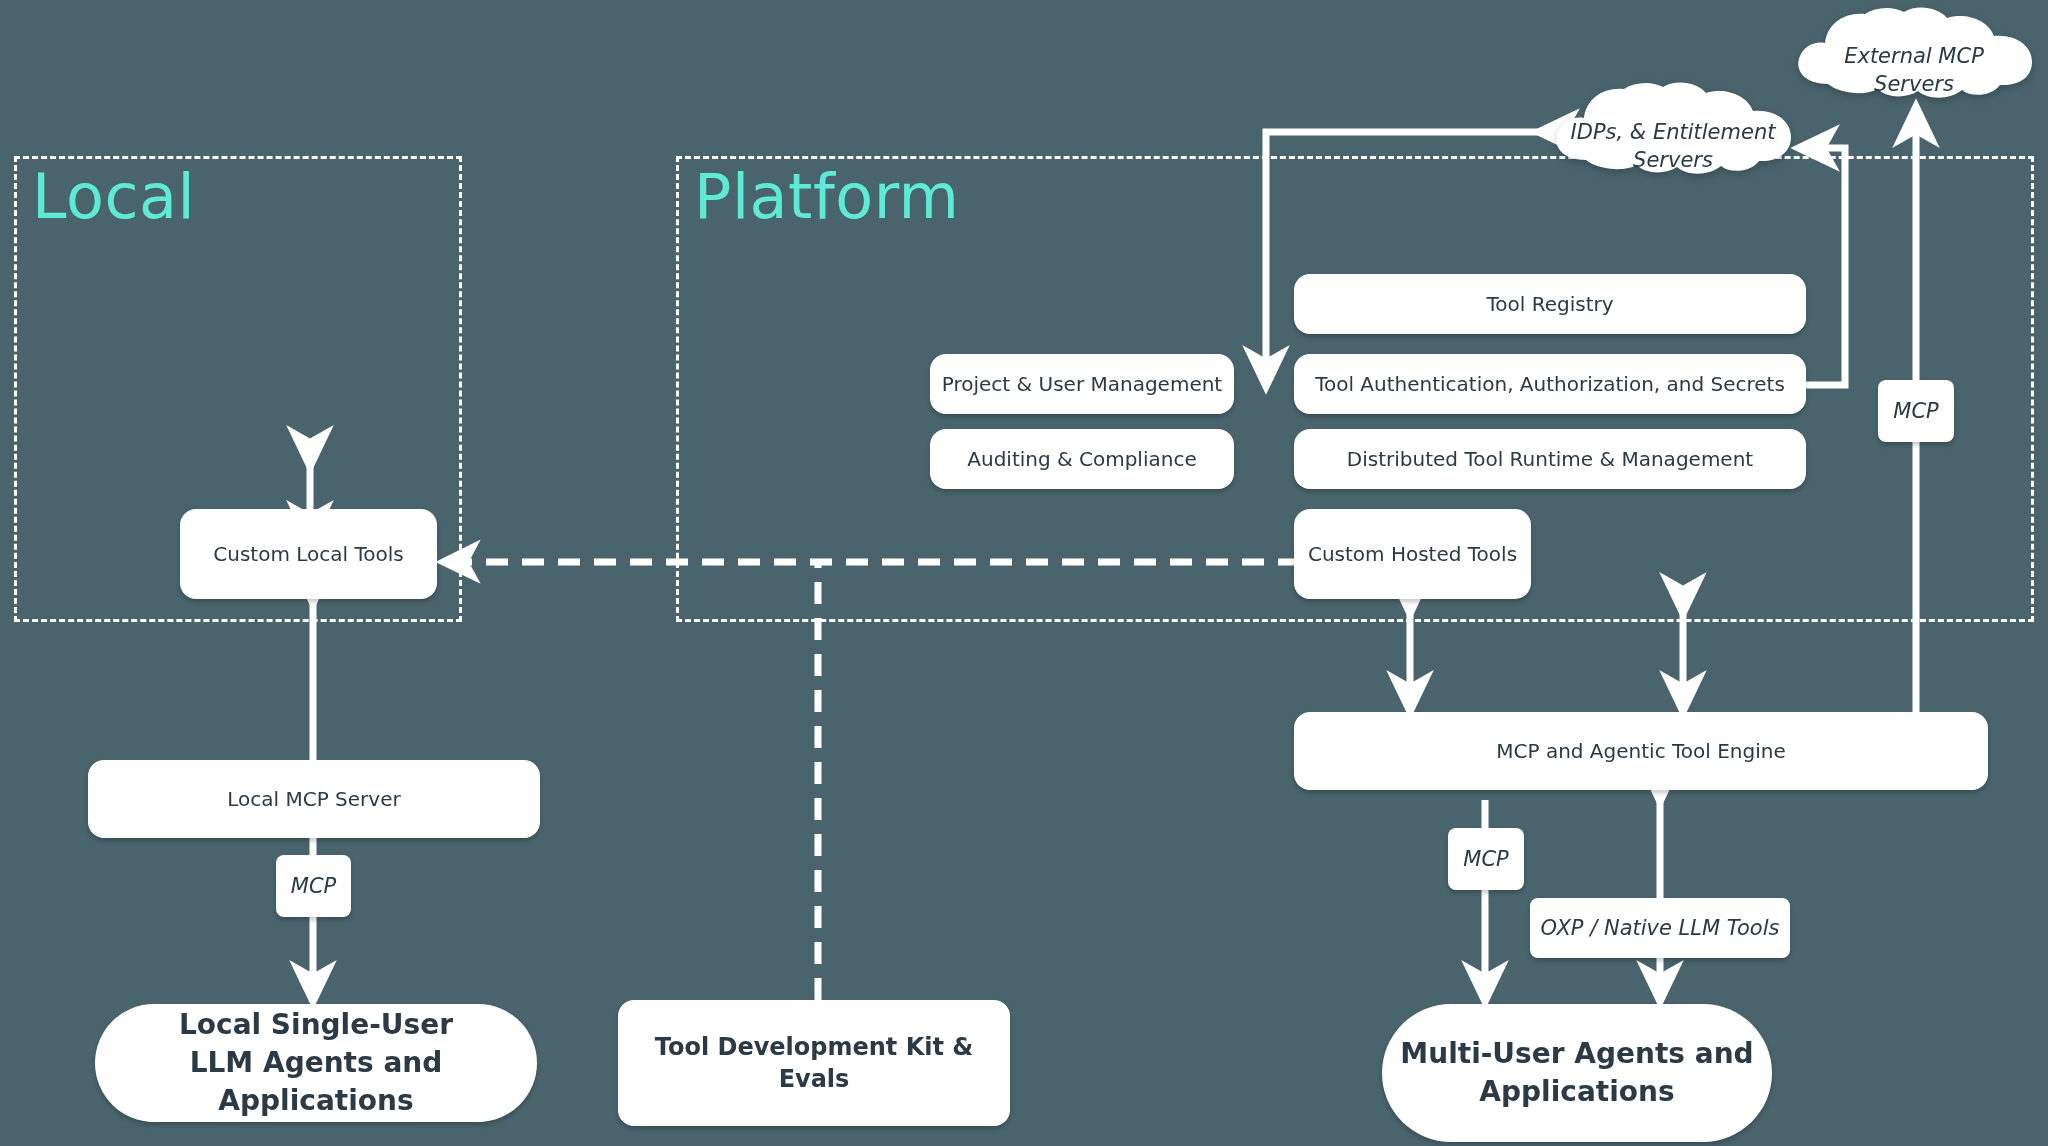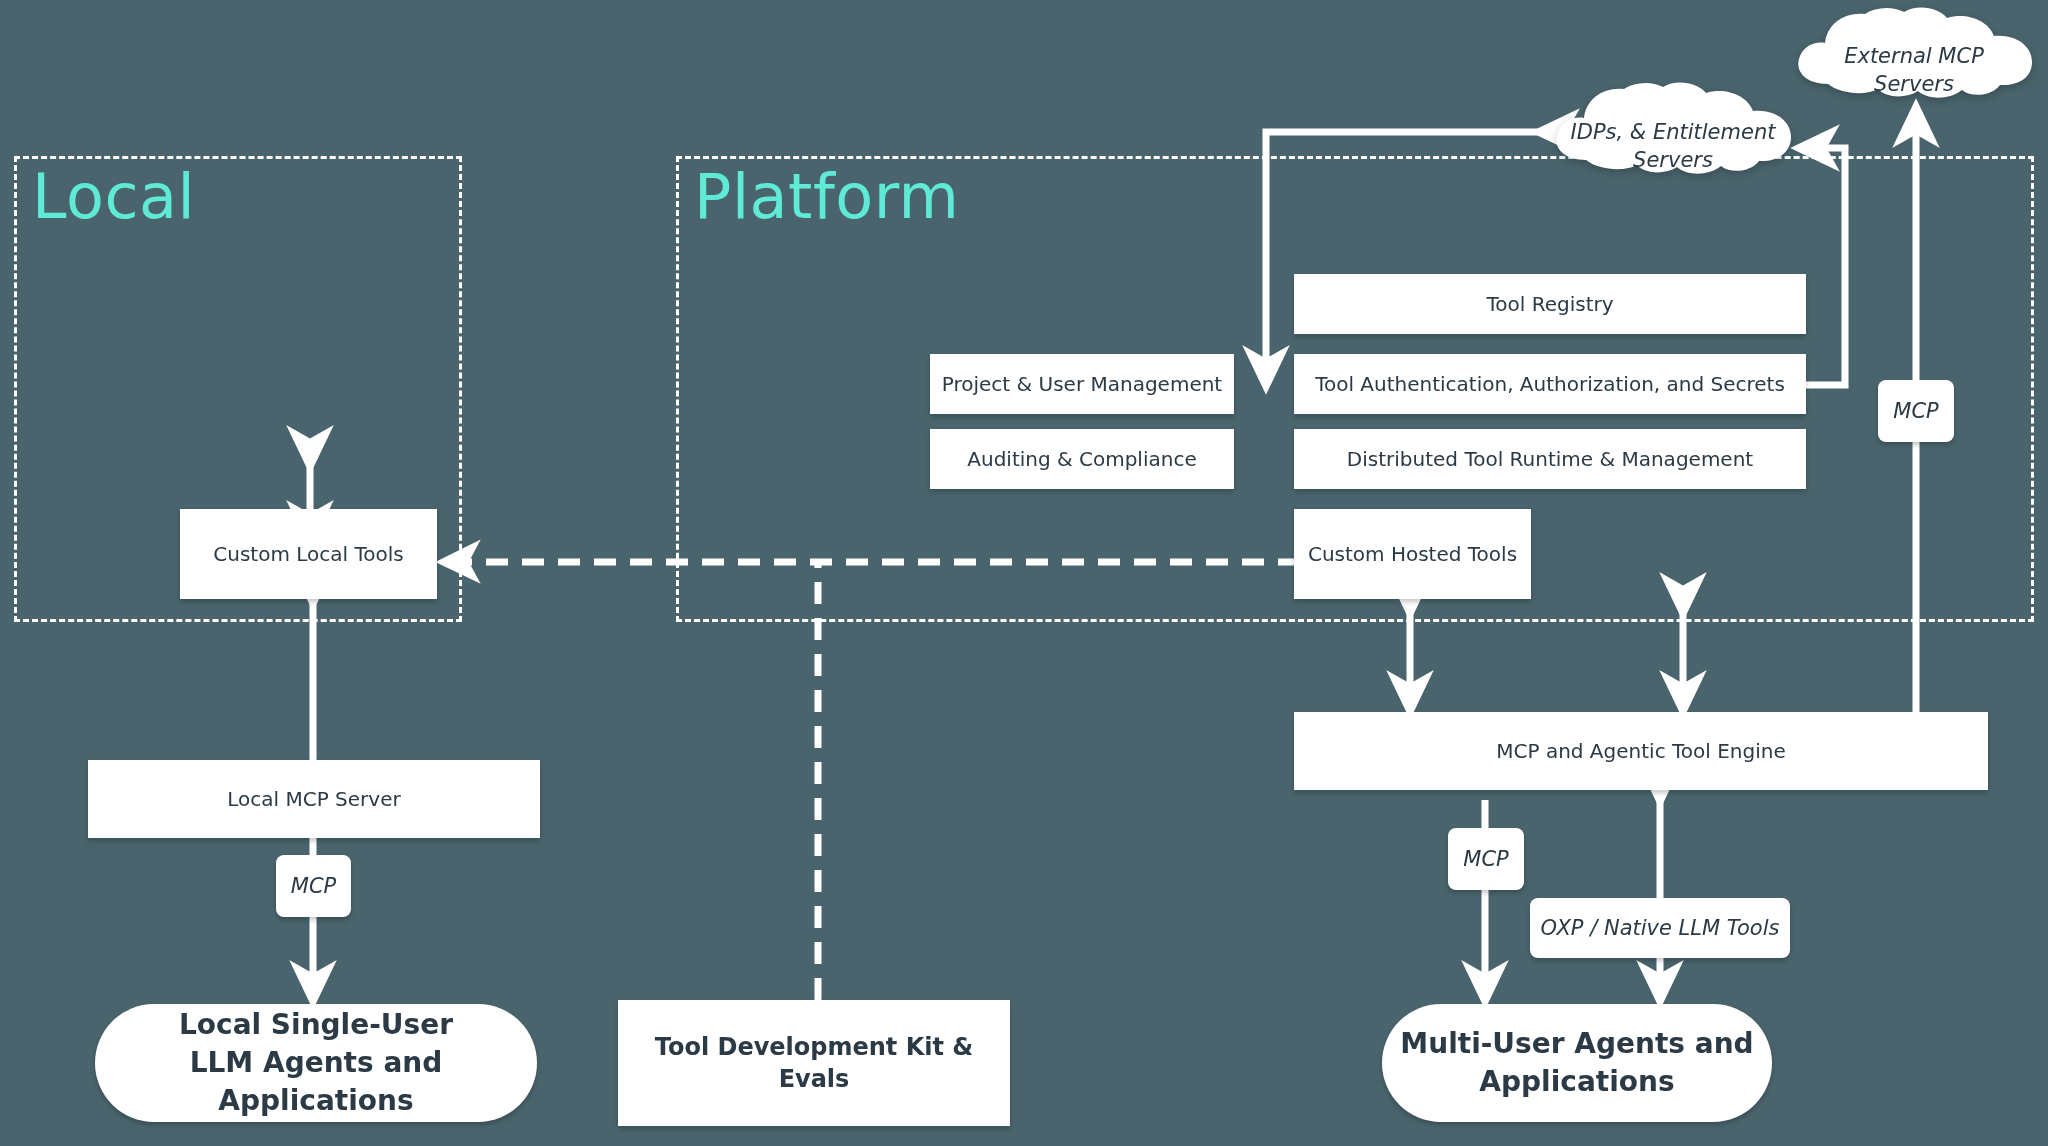--- a/index.html
+++ b/index.html
@@ -24,21 +24,21 @@
     font-weight:400;
     letter-spacing:0.5px;
     white-space:nowrap;
   }
 
   
   .node{
     position:absolute;
     background:#ffffff;
     color:#2b3a45;
-    border-radius:0;
+    border-radius:16px;
     box-sizing:border-box;
     display:flex;
     align-items:center;
     justify-content:center;
     text-align:center;
     font-size:20px;
     line-height:1.35;
     box-shadow:0 3px 5px rgba(0,0,0,0.22);
     padding:4px 10px;
   }
@@ -165,18 +165,18 @@
 
 
   <div class="node" style="left:1294px;top:712px;width:694px;height:78px;">MCP and Agentic Tool Engine</div>
 
   <div class="node tag" style="left:1878px;top:380px;width:76px;height:62px;">MCP</div>
 
   <div class="node tag" style="left:1448px;top:828px;width:76px;height:62px;">MCP</div>
 
   <div class="node tag" style="left:1530px;top:898px;width:260px;height:60px;text-align:center;">OXP / Native LLM Tools</div>
 
-  <div class="node pill" style="left:1382px;top:1004px;width:390px;height:118px;flex-direction:column;">
+  <div class="node pill" style="left:1382px;top:1004px;width:390px;height:138px;flex-direction:column;">
     <span>Multi-User Agents and</span>
     <span>Applications</span>
   </div>
 
 </div>
 
 </body></html>

